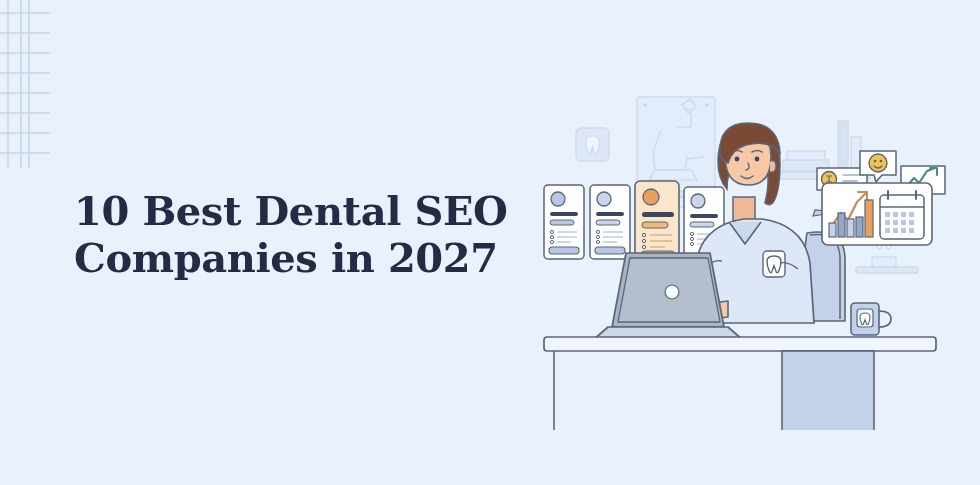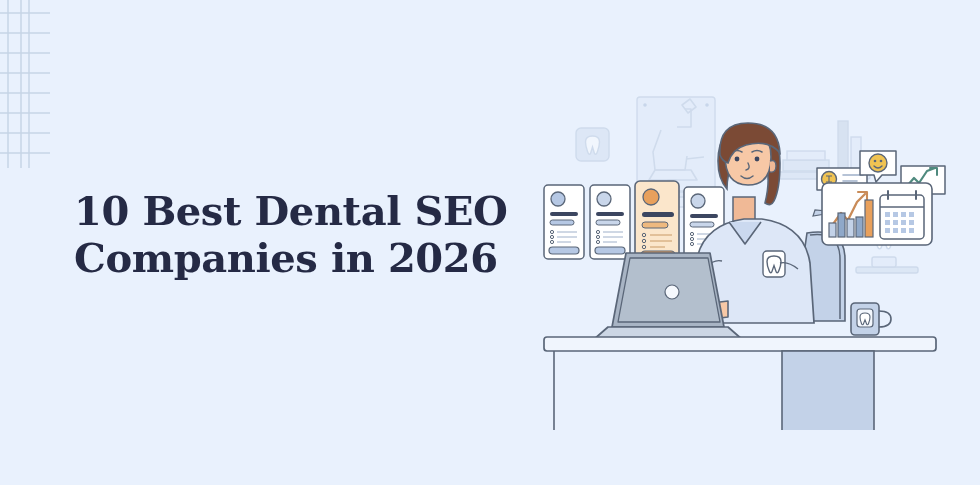--- a/index.html
+++ b/index.html
@@ -51,21 +51,21 @@
       <div class="gline h" style="left: 0px; top: 152px; width: 50px; background: rgb(198, 212, 230); opacity: 0.75;"></div>
       <div class="gline v" style="left: 7px; top: 0px; height: 168px; background: rgb(198, 212, 230); opacity: 0.75;"></div>
       <div class="gline v" style="left: 20px; top: 0px; height: 168px; background: rgb(198, 212, 230); opacity: 0.75;"></div>
       <div class="gline v" style="left: 28px; top: 0px; height: 168px; background: rgb(198, 212, 230); opacity: 0.75;"></div>
     </div>
   <div class="grid-deco" id="grid-tr" style="left: 860px; top: 0px; width: 120px; height: 90px;"></div>
   <div class="grid-deco" id="grid-bl" style="left: 0px; top: 395px; width: 260px; height: 90px;"></div>
 
   <div id="headline">
     <span class="l">10 Best Dental SEO</span>
-    <span class="l">Companies in 2026</span>
+    <span class="l">Companies in 2027</span>
   </div>
 
   <div id="illus">
     <svg viewBox="0 0 460 375" xmlns="http://www.w3.org/2000/svg">
       <defs>
         <style>
           .ln{fill:none;stroke:#5a6678;stroke-width:1.6;stroke-linecap:round;stroke-linejoin:round;}
           .lnT{fill:none;stroke:#5a6678;stroke-width:1.2;stroke-linecap:round;stroke-linejoin:round;}
           .bgln{fill:none;stroke:#cbd8ea;stroke-width:1.6;stroke-linejoin:round;}
         </style>

